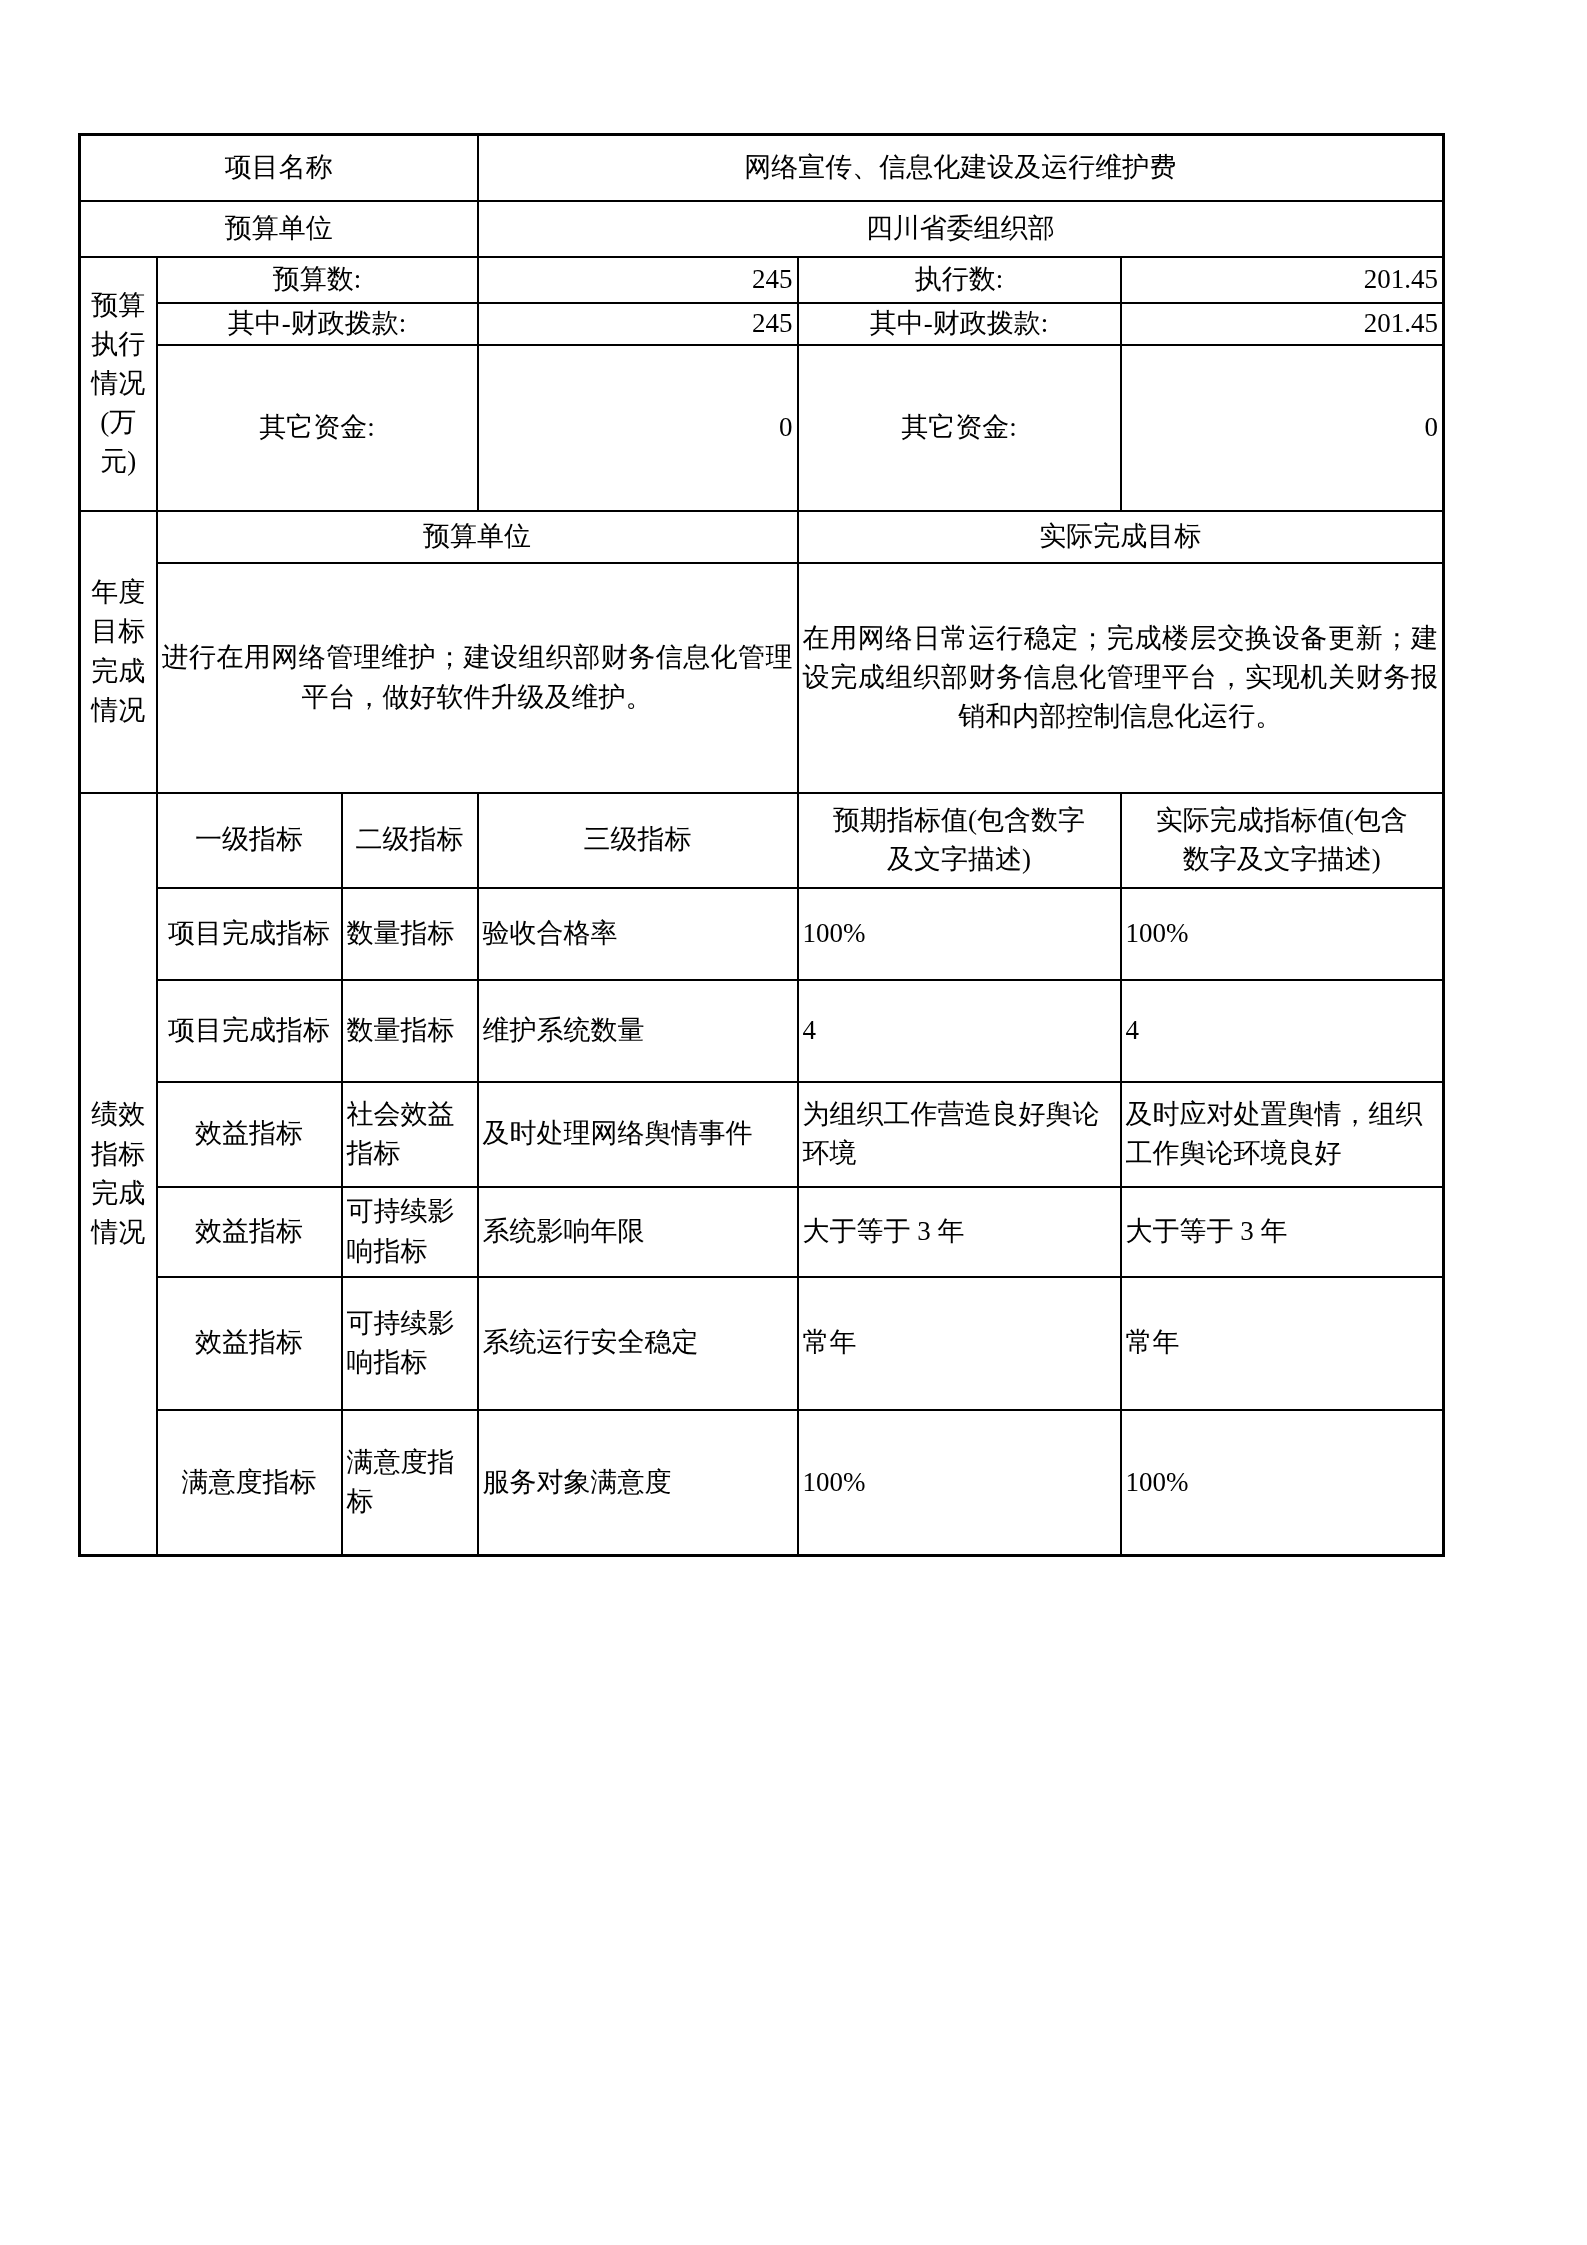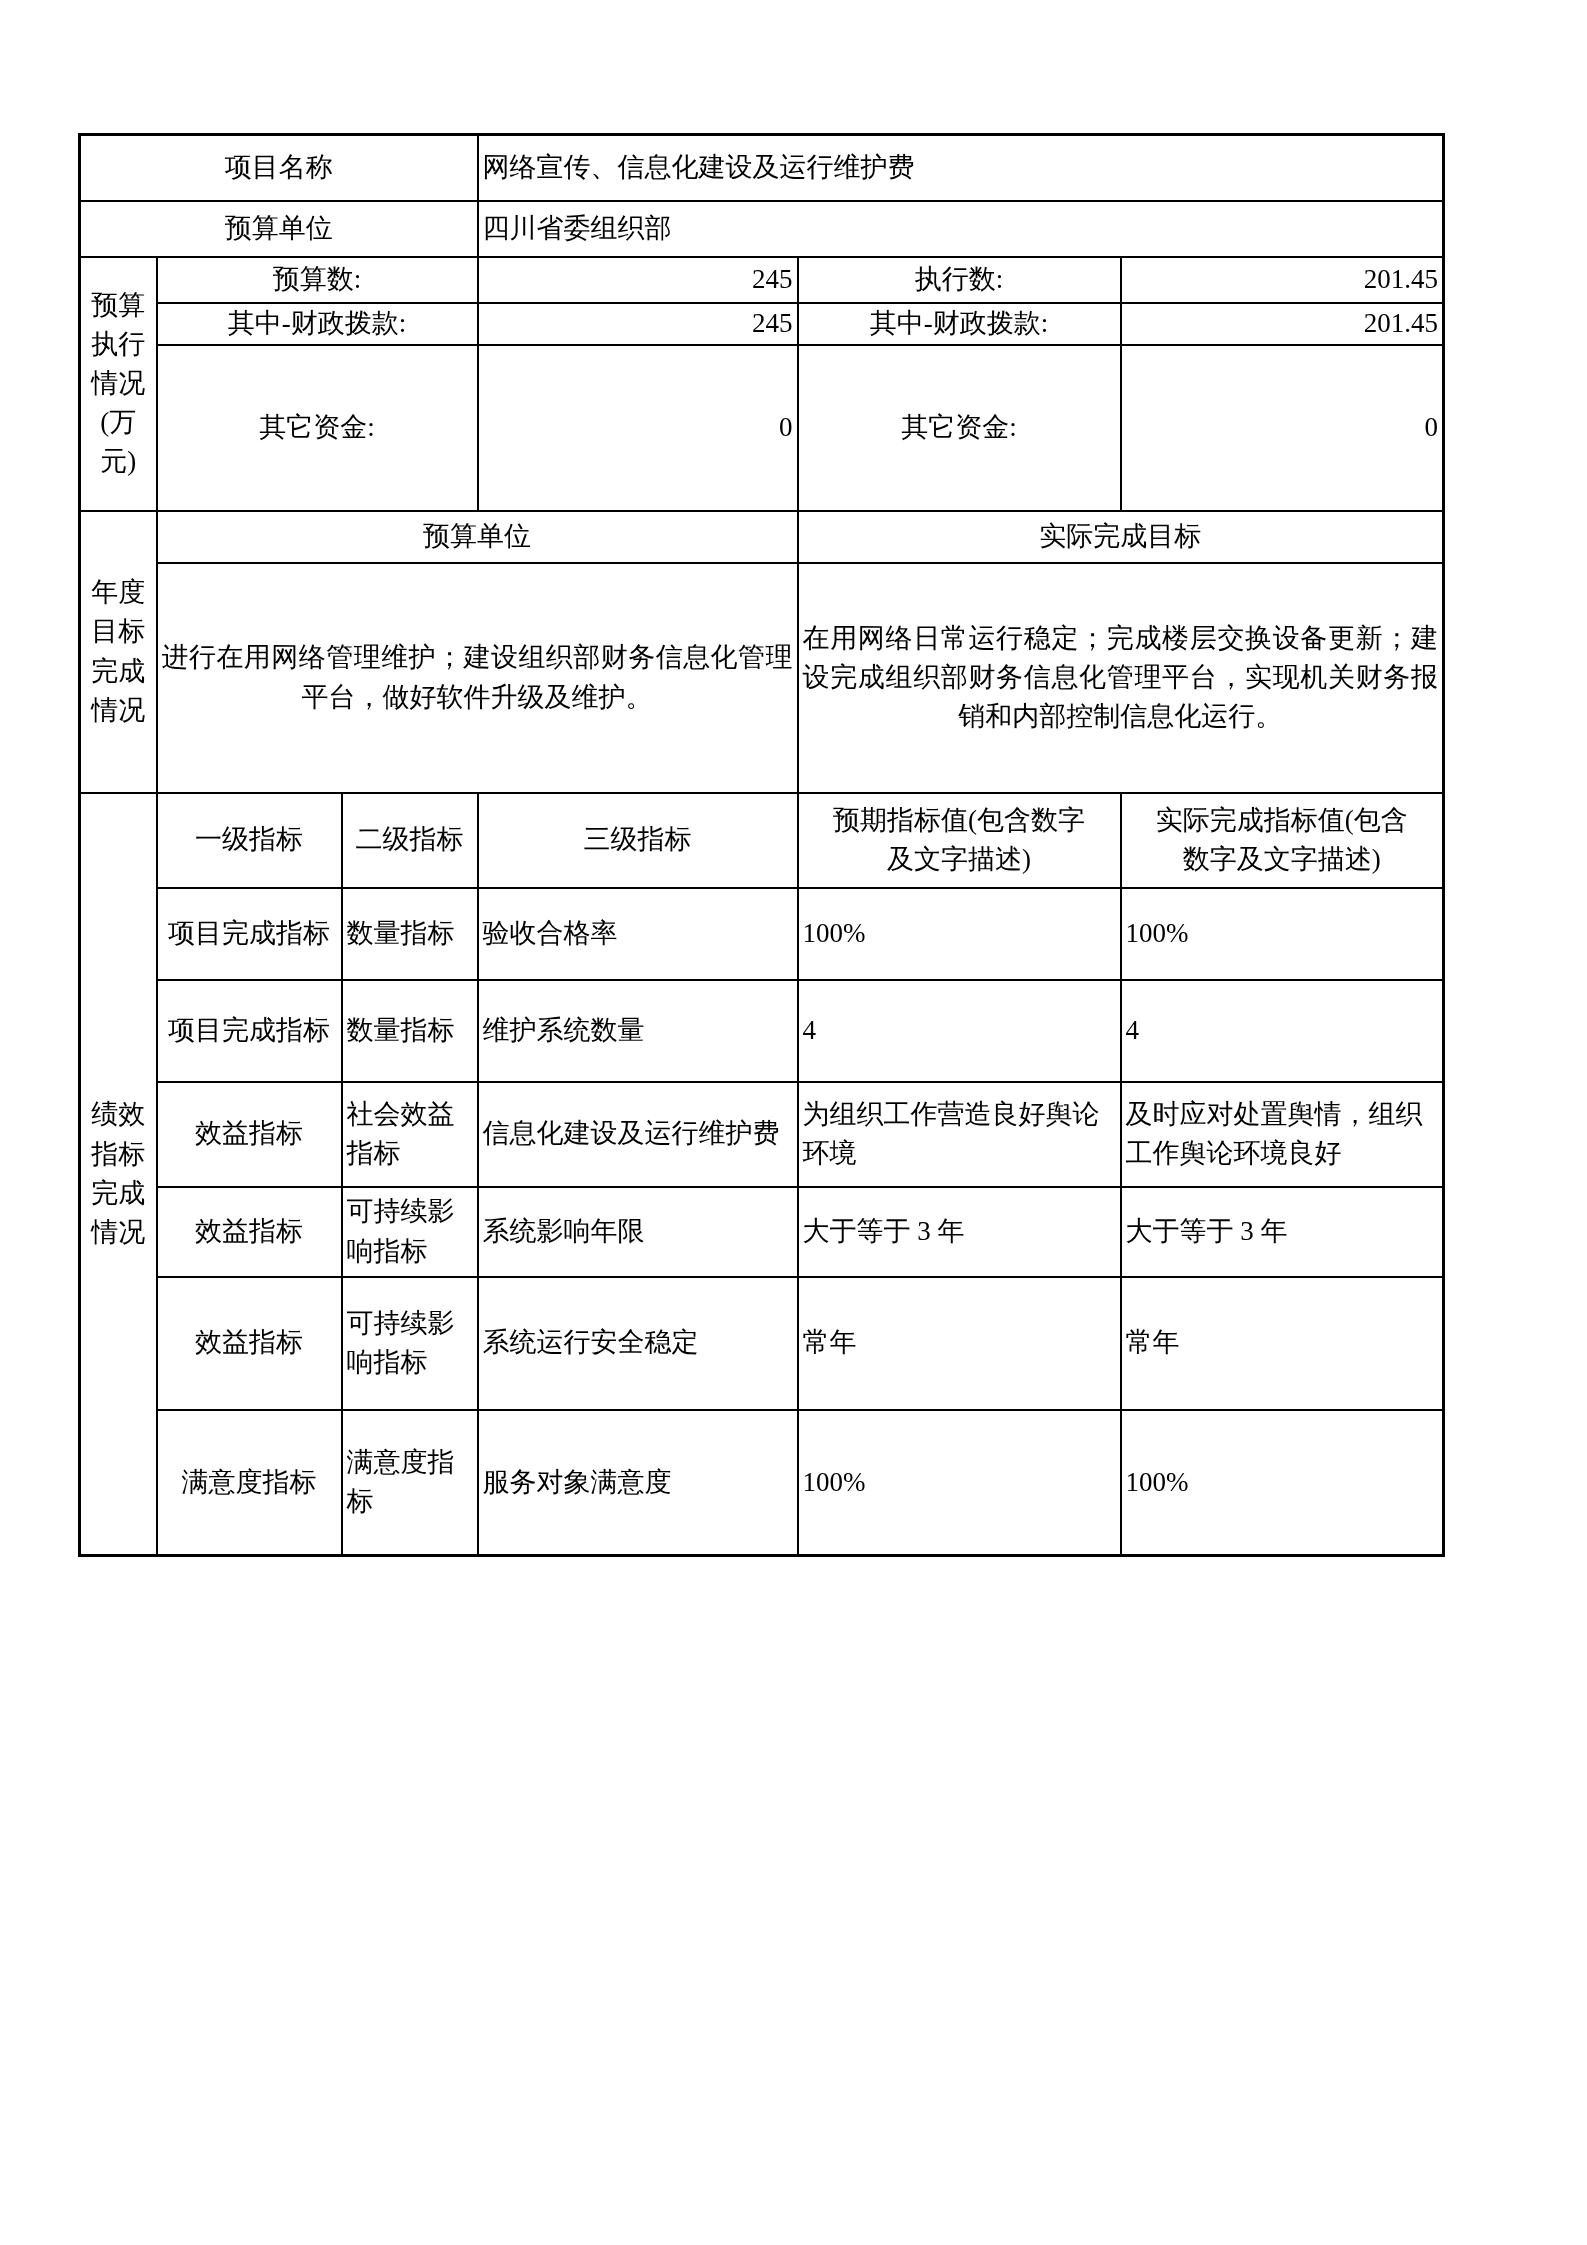--- a/index.html
+++ b/index.html
@@ -40,21 +40,21 @@
     font-size: 29px;
     line-height: 1.5;
     padding: 0;
   }
   
   td.hdr {
     text-align: center;
     font-size: 30px;
   }
   td.vcenter {
-    text-align: left;
+    text-align: center;
     font-size: 25px;
   }
   
   td.blabel {
     text-align: center;
     font-size: 29px;
   }
   td.bnum {
     text-align: right;
     font-size: 27px;
@@ -196,21 +196,21 @@
       <td class="l1">项目完成指标</td>
       <td class="l2">数量指标</td>
       <td class="l3">维护系统数量</td>
       <td class="ival">4</td>
       <td class="ival">4</td>
     </tr>
 
     <tr style="height:105px">
       <td class="l1">效益指标</td>
       <td class="l2">社会效益指标</td>
-      <td class="l3">信息化建设及运行维护费</td>
+      <td class="l3">及时处理网络舆情事件</td>
       <td class="ival">为组织工作营造良好舆论环境</td>
       <td class="ival">及时应对处置舆情，组织工作舆论环境良好</td>
     </tr>
 
     <tr style="height:90px">
       <td class="l1">效益指标</td>
       <td class="l2">可持续影响指标</td>
       <td class="l3">系统影响年限</td>
       <td class="ival">大于等于 3 年</td>
       <td class="ival">大于等于 3 年</td>

